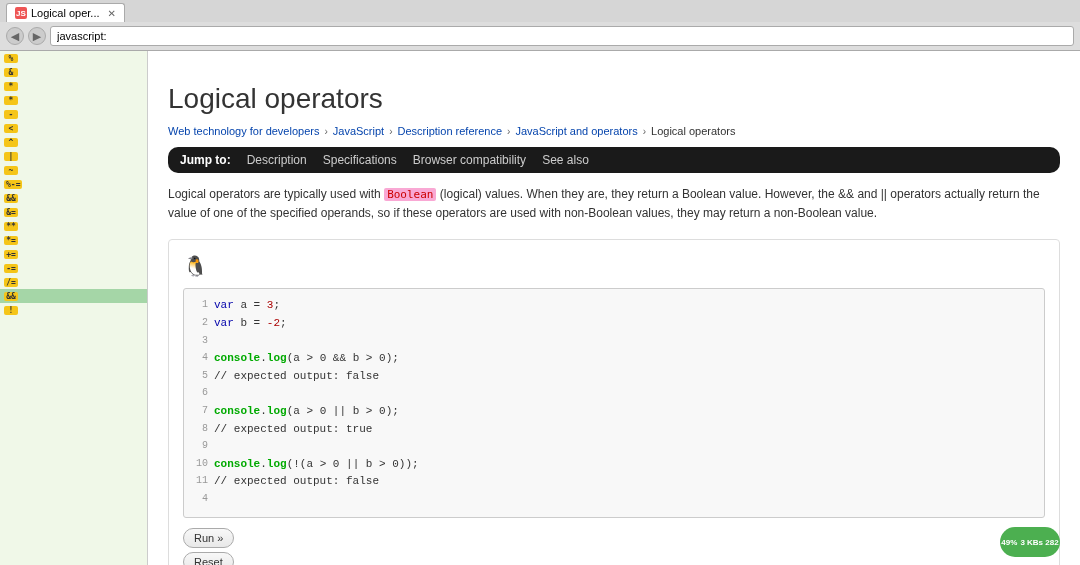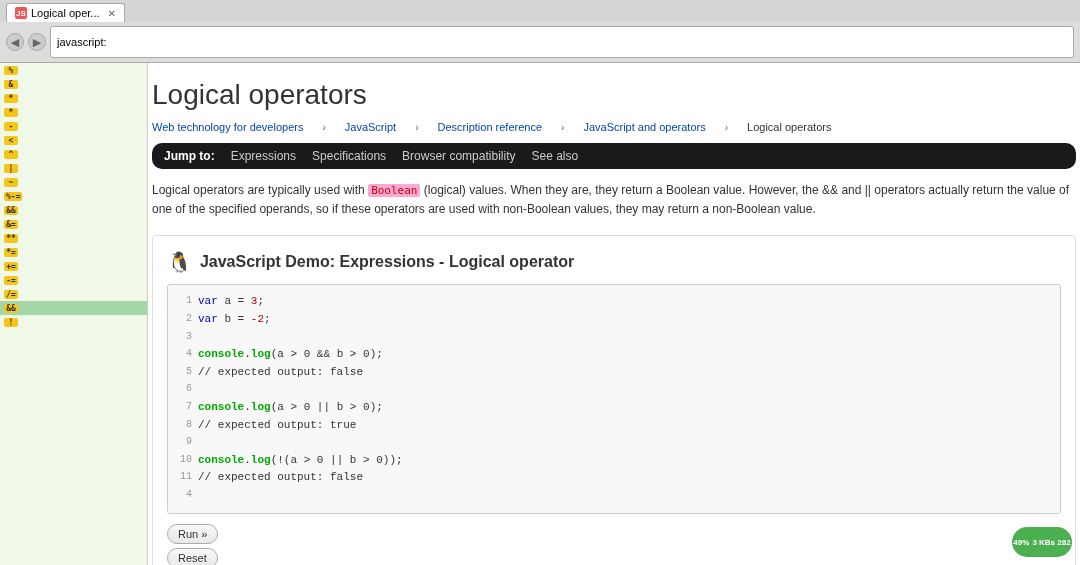--- a/index.html
+++ b/index.html
@@ -4,41 +4,41 @@
   <style>
     * { margin: 0; padding: 0; box-sizing: border-box; }
     body { font-family: Arial, sans-serif; font-size: 13px; background: #fff; display: flex; flex-direction: column; height: 565px; overflow: hidden; }
 
     
     .browser-chrome { background: #f9a8d4; border-bottom: 1px solid #aaa; }
     .browser-toolbar { display: flex; align-items: center; padding: 4px 6px; gap: 4px; background: #ddd; }
     .browser-toolbar .nav-btn { width: 18px; height: 18px; border-radius: 50%; border: 1px solid #aaa; background: #ccc; cursor: pointer; font-size: 11px; display: flex; align-items: center; justify-content: center; color: #666; }
     .browser-toolbar .nav-btn.back { }
     .browser-toolbar .nav-btn.forward { }
-    .address-bar { flex: 1; height: 32px; border: 1px solid #aaa; border-radius: 3px; padding: 0 6px; font-size: 11px; background: #fff; }
+    .address-bar { flex: 1; height: 20px; border: 1px solid #aaa; border-radius: 3px; padding: 0 6px; font-size: 11px; background: #fff; }
     .tab-bar { display: flex; padding: 3px 6px 0; background: #d6d6d6; }
     .tab { display: flex; align-items: center; gap: 4px; padding: 3px 8px; background: #fff; border: 1px solid #aaa; border-bottom: none; border-radius: 3px 3px 0 0; font-size: 11px; cursor: pointer; max-width: 160px; }
     .tab .tab-icon { width: 12px; height: 12px; background: #e55; border-radius: 2px; display: flex; align-items: center; justify-content: center; font-size: 8px; color: #fff; font-weight: bold; }
     .tab .close-tab { font-size: 10px; color: #666; margin-left: 4px; cursor: pointer; }
 
     
     .main-container { display: flex; flex: 1; overflow: hidden; }
 
     
     .sidebar { width: 148px; background: #f0f8e8; border-right: 1px solid #ccc; overflow-y: auto; flex-shrink: 0; font-size: 11px; }
     .sidebar-item { display: flex; align-items: center; padding: 1px 4px; gap: 2px; min-height: 14px; }
     .sidebar-item .js-badge { background: #f5c518; color: #333; font-size: 8px; font-weight: bold; padding: 0 2px; border-radius: 2px; min-width: 14px; text-align: center; font-family: monospace; }
     .sidebar-item.highlighted { background: #a5d6a7; font-weight: bold; }
 
     
-    .content { flex: 1; overflow-y: auto; padding: 16px 4px; }
+    .content { flex: 1; overflow-y: auto; padding: 16px 20px; margin-top: 16px; }
     
     .page-title { font-size: 28px; font-weight: normal; color: #333; margin-bottom: 10px; font-family: 'Arial', sans-serif; }
     
-    .breadcrumb { display: flex; align-items: flex-end; gap: 19px; font-size: 11px; margin-bottom: 10px; flex-wrap: wrap; }
+    .breadcrumb { display: flex; align-items: flex-end; gap: 5px; font-size: 11px; margin-bottom: 10px; flex-wrap: wrap; }
     .breadcrumb a { color: #0645ad; text-decoration: none; }
     .breadcrumb .sep { color: #666; font-size: 10px; }
     .breadcrumb .current { color: #333; }
 
     
     .jump-to-bar { display: flex; align-items: center; background: #1a1a1a; color: #fff; padding: 6px 12px; gap: 16px; margin-bottom: 12px; border-radius: 10px; }
     .jump-to-label { font-weight: bold; font-size: 12px; }
     .jump-to-bar a { color: #ccc; text-decoration: none; font-size: 12px; }
 
     
@@ -57,21 +57,21 @@
     .line-num { color: #999; min-width: 16px; margin-right: 6px; text-align: right; font-size: 10px; user-select: none; }
     .code-text { color: #333; }
     .code-text .kw { color: #00a; }
     .code-text .fn { color: #0a0; font-weight: bold; }
     .code-text .num { color: #a00; }
 
     
     .btn { padding: 3px 10px; font-size: 11px; border: 1px solid #aaa; background: linear-gradient(to bottom, #f8f8f8, #e8e8e8); cursor: pointer; border-radius: 10px; color: #333; margin-right: 6px; margin-bottom: 4px; display: inline-block; }
 
     
-    .bottom-badge { position: fixed; bottom: 8px; right: 8px; width: 60px; height: 30px; background: #4caf50; border-radius: 15px; display: flex; align-items: center; justify-content: center; font-size: 9px; color: #fff; font-weight: bold; cursor: pointer; gap: 3px; }
+    .bottom-badge { position: fixed; bottom: 8px; right: 20px; width: 60px; height: 30px; background: #4caf50; border-radius: 15px; display: flex; align-items: center; justify-content: center; font-size: 9px; color: #fff; font-weight: bold; cursor: pointer; gap: 3px; }
     .bottom-badge .badge-text { font-size: 8px; }
 
     
     ::-webkit-scrollbar { width: 8px; }
     ::-webkit-scrollbar-track { background: #f0f0f0; }
     ::-webkit-scrollbar-thumb { background: #bbb; border-radius: 4px; }
   </style>
 </head>
 <body>
 
@@ -162,34 +162,33 @@
       <span class="sep">›</span>
       <a href="#">Description reference</a>
       <span class="sep">›</span>
       <a href="#">JavaScript and operators</a>
       <span class="sep">›</span>
       <span class="current">Logical operators</span>
     </div>
 
     <div class="jump-to-bar">
       <span class="jump-to-label">Jump to:</span>
-      <a href="#">Expressions</a>
+      <a href="#">Description</a>
       <a href="#">Specifications</a>
       <a href="#">Browser compatibility</a>
       <a href="#">See also</a>
     </div>
 
     <p class="intro-text">
       <span>Logical operators are typically used with </span><code class="code-inline">Boolean</code><span> (logical) values. When they are, they return a Boolean value. However, the &amp;&amp; and || operators actually return the value of one of the specified operands, so if these operators are used with non-Boolean values, they may return a non-Boolean value.</span>
     </p>
 
     <div class="demo-box">
       <div class="demo-title">
         <span class="penguin-icon">🐧</span>
-        <h3>JavaScript Demo: Expressions - Logical operator</h3>
       </div>
 
       <div class="code-editor">
         <div class="code-line">
           <span class="line-num">1</span>
           <span class="code-text"><span class="kw">var</span> a = <span class="num">3</span>;</span>
         </div>
         <div class="code-line">
           <span class="line-num">2</span>
           <span class="code-text"><span class="kw">var</span> b = <span class="num">-2</span>;</span>

